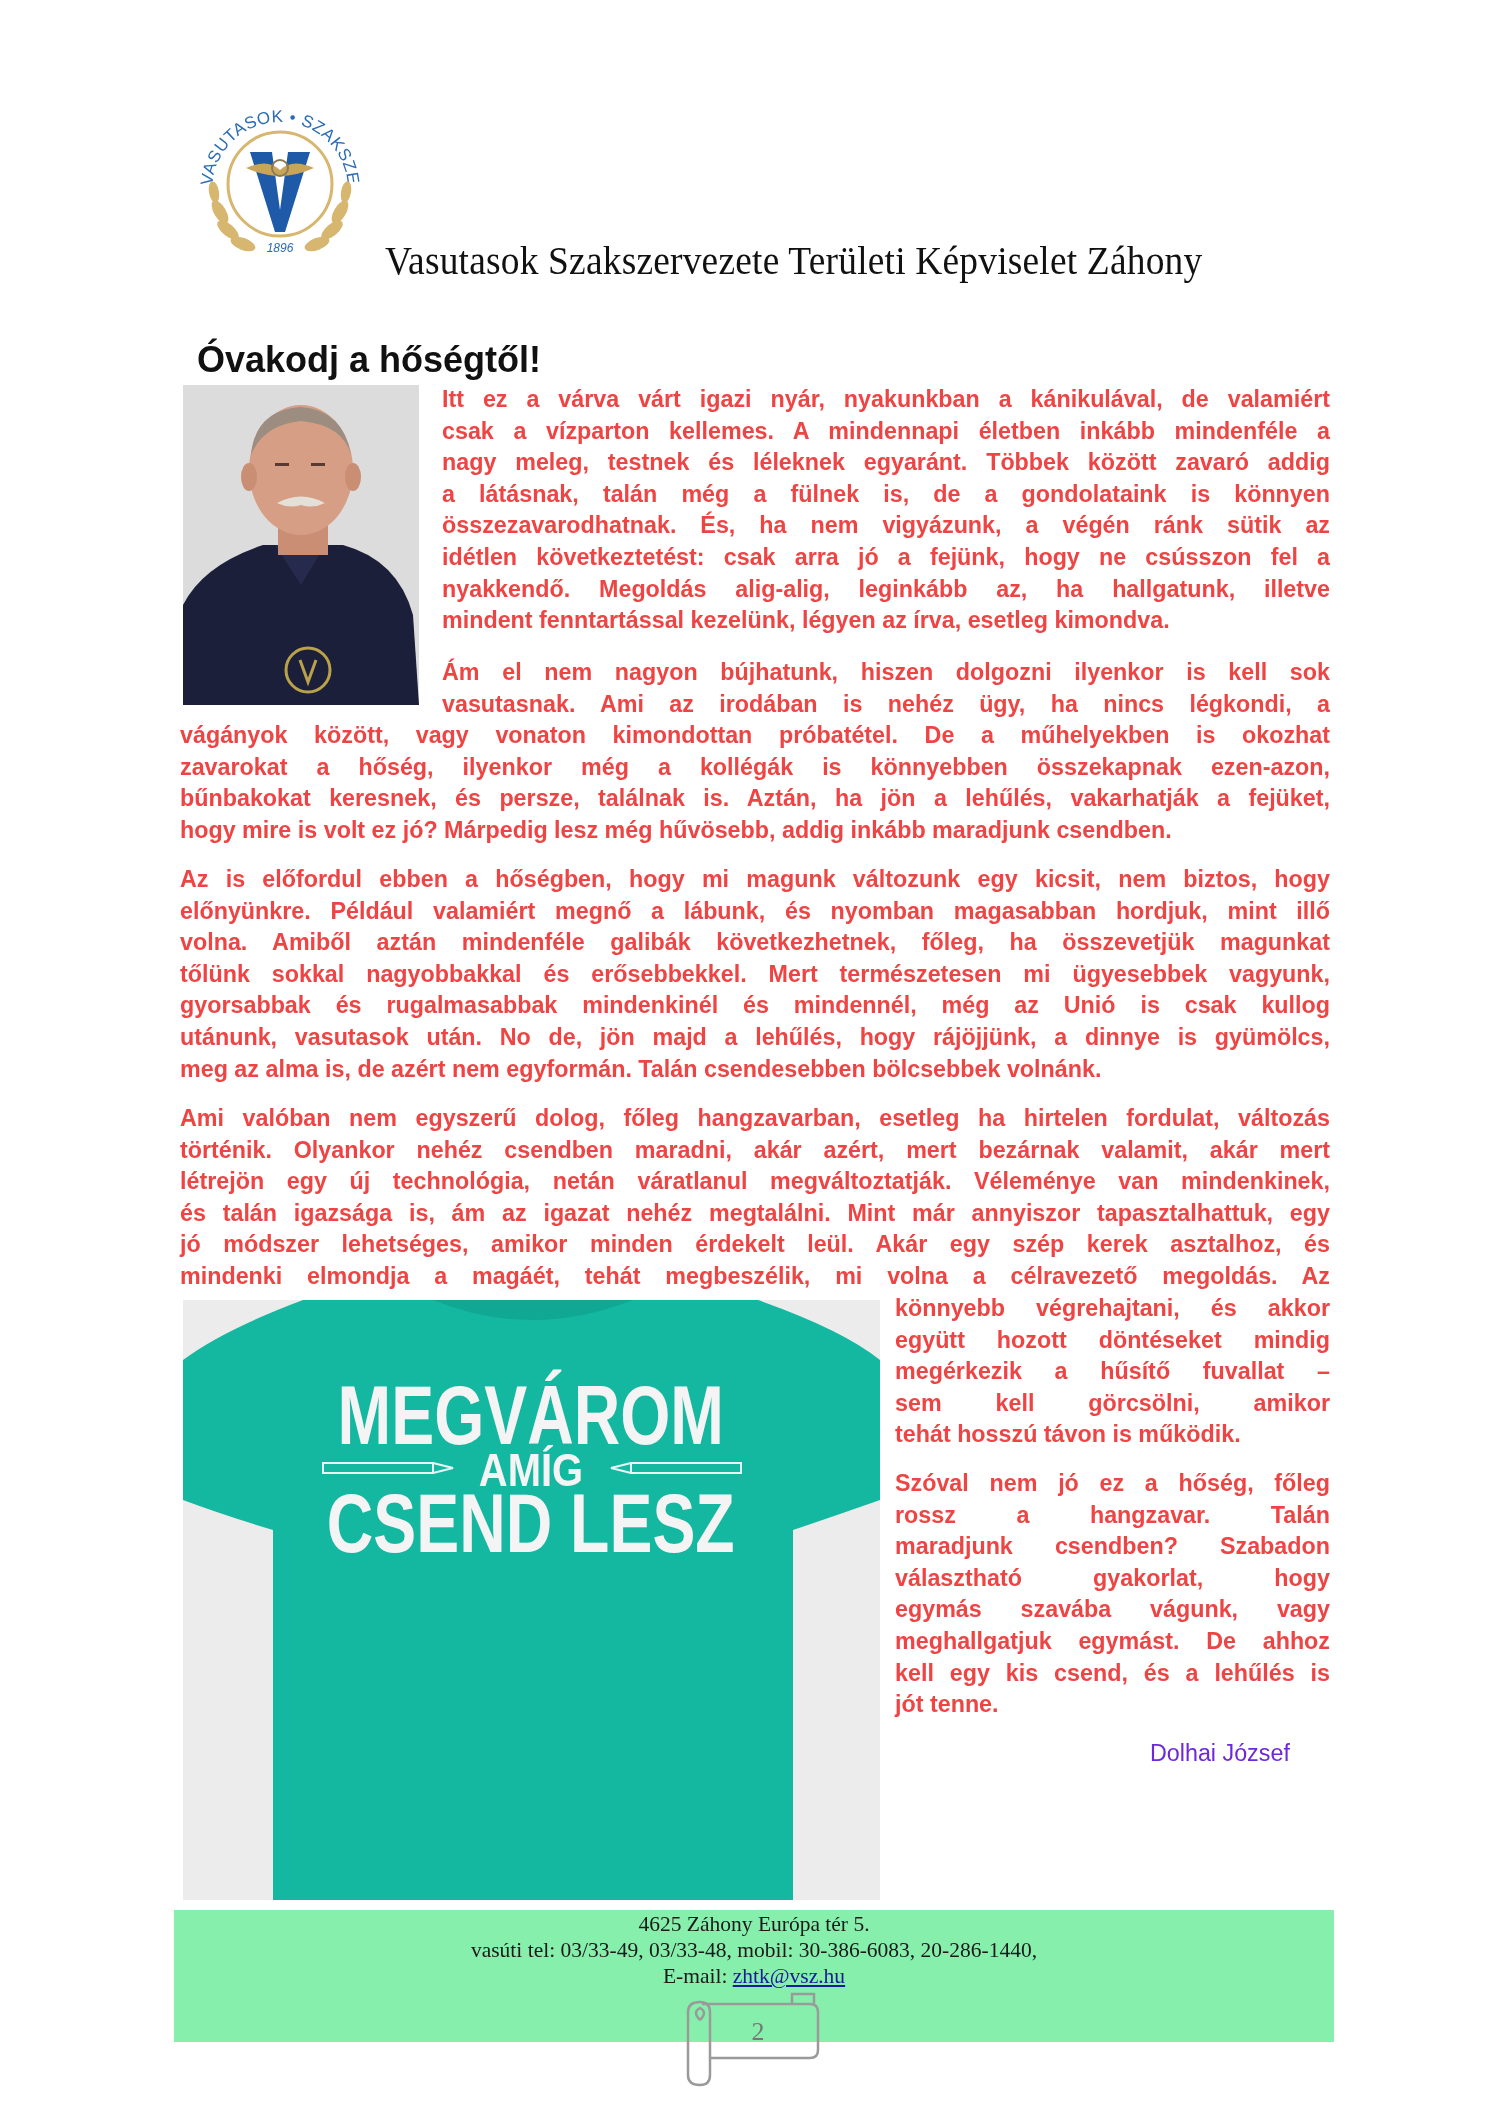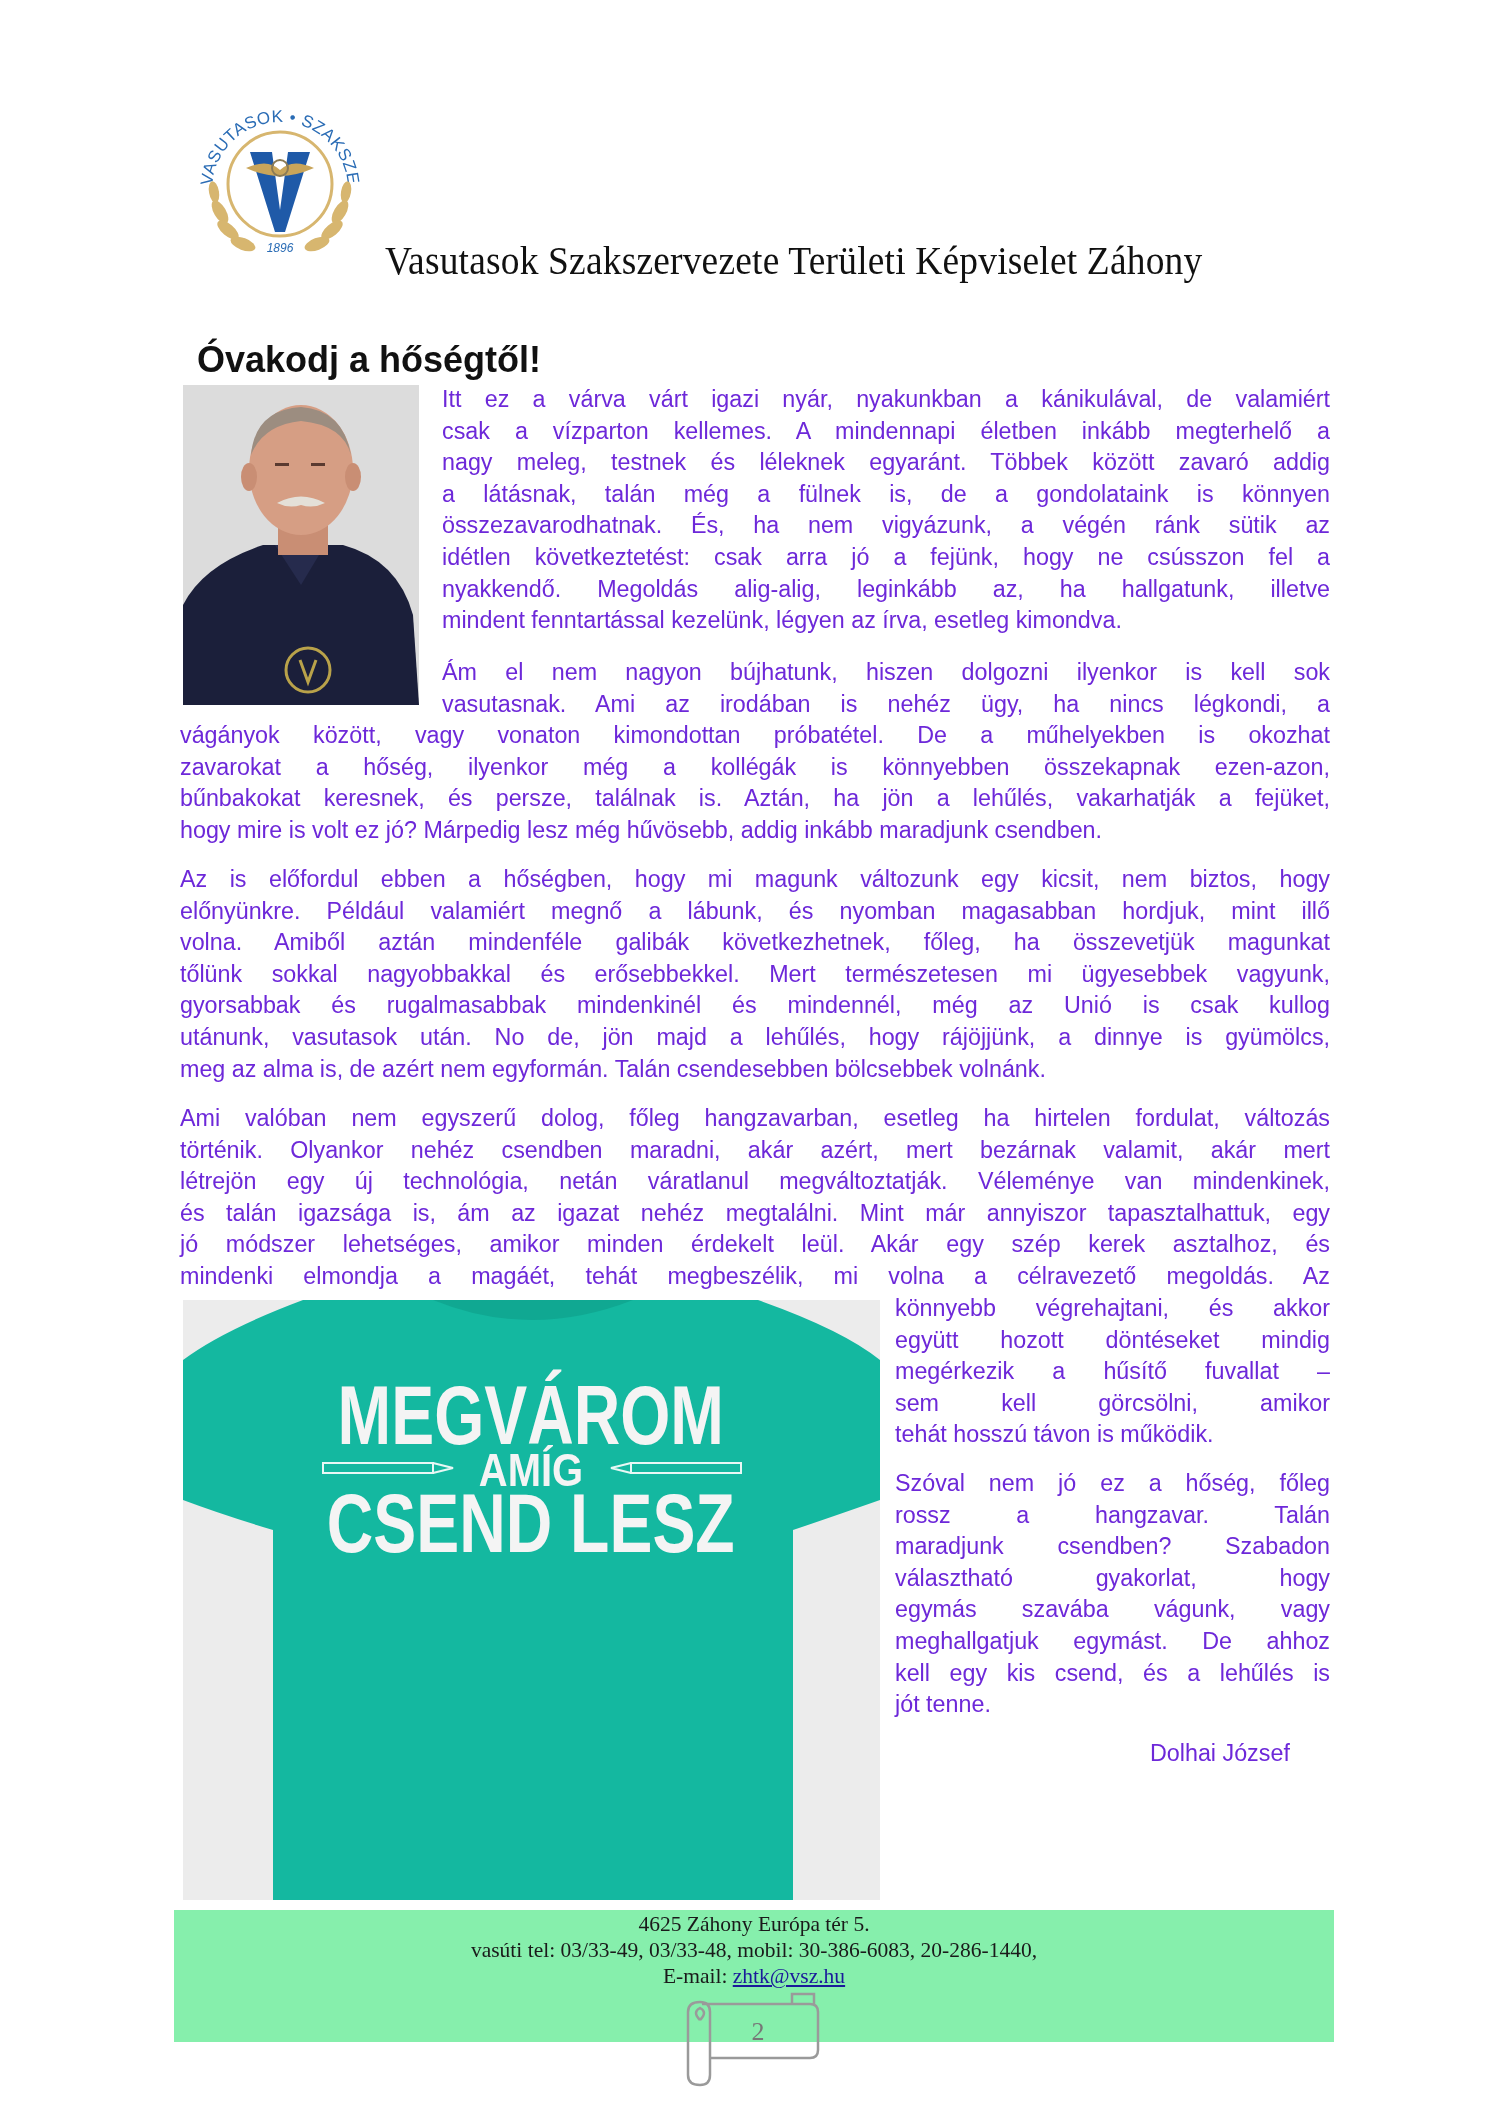--- a/index.html
+++ b/index.html
@@ -1,21 +1,21 @@
 <!DOCTYPE html>
 <html><head>
 <meta charset="utf-8">
 <style>
   html, body { margin:0; padding:0; background:#ffffff; }
   body { width:1500px; height:2120px; position:relative; overflow:hidden; font-family:"Liberation Sans", sans-serif; color:#111; }
   .abs { position:absolute; }
   #logo { left:188px; top:92px; width:185px; height:185px; }
   #org-title { left:385px; top:238px; font-family:"Liberation Serif", serif; font-size:39px; letter-spacing:0.2px; color:#111; white-space:nowrap; transform:scaleX(0.96); transform-origin:left; }
   #article-title { left:180px; top:322px; font-family:"Liberation Sans", sans-serif; font-weight:bold; font-size:36px; color:#111; white-space:nowrap; }
-  .p { position:absolute; font-size:23.3px; line-height:31.6px; text-align:justify; color:#6d28d9; }
+  .p { position:absolute; font-size:23.3px; line-height:31.6px; text-align:justify; color:#ef4444;font-weight:bold; }
   .p span.line { display:block; text-align:justify; text-align-last:justify; white-space:nowrap; }
   .p span.line.last { text-align-last:left; }
   #portrait { left:183px; top:385px; width:236px; height:320px; background:#dcdcdc; overflow:hidden; }
   #tshirt { left:183px; top:1300px; width:697px; height:600px; background:#0f766e; overflow:hidden; }
   #footer { left:174px; top:1910px; width:1160px; height:132px; background:#86efac; font-family:"Liberation Serif", serif; font-size:21.5px; color:#1a1a1a; text-align:center; }
   #footer .fl { position:absolute; left:0; right:0; white-space:nowrap; }
   #footer a { color:#1a1a9a; text-decoration:underline; }
   #pagebox { left:680px; top:1990px; width:150px; height:100px; }
   #signature { left:1150px; top:1740px; font-size:23.3px; white-space:nowrap; color:#6d28d9; }
 </style>
@@ -75,21 +75,21 @@
 
     <path d="M 94 118 Q 118 105 142 118 Q 130 124 118 120 Q 106 124 94 118 Z" fill="#e4e0d8"></path>
 
     <circle cx="125" cy="285" r="22" fill="none" stroke="#b9a24a" stroke-width="3"></circle>
     <path d="M 117 275 L 125 297 L 133 275" fill="none" stroke="#b9a24a" stroke-width="3"></path>
   </svg>
 </div>
 
 <div class="p" style="left:442px; top:384px; width:888px;">
   <span class="line">Itt ez a várva várt igazi nyár, nyakunkban a kánikulával, de valamiért</span>
-  <span class="line">csak a vízparton kellemes. A mindennapi életben inkább megterhelő a</span>
+  <span class="line">csak a vízparton kellemes. A mindennapi életben inkább mindenféle a</span>
   <span class="line">nagy meleg, testnek és léleknek egyaránt. Többek között zavaró addig</span>
   <span class="line">a látásnak, talán még a fülnek is, de a gondolataink is könnyen</span>
   <span class="line">összezavarodhatnak. És, ha nem vigyázunk, a végén ránk sütik az</span>
   <span class="line">idétlen következtetést: csak arra jó a fejünk, hogy ne csússzon fel a</span>
   <span class="line">nyakkendő. Megoldás alig-alig, leginkább az, ha hallgatunk, illetve</span>
   <span class="line last">mindent fenntartással kezelünk, légyen az írva, esetleg kimondva.</span>
 </div>
 
 <div class="p" style="left:442px; top:657px; width:888px;">
   <span class="line">Ám el nem nagyon bújhatunk, hiszen dolgozni ilyenkor is kell sok</span>

